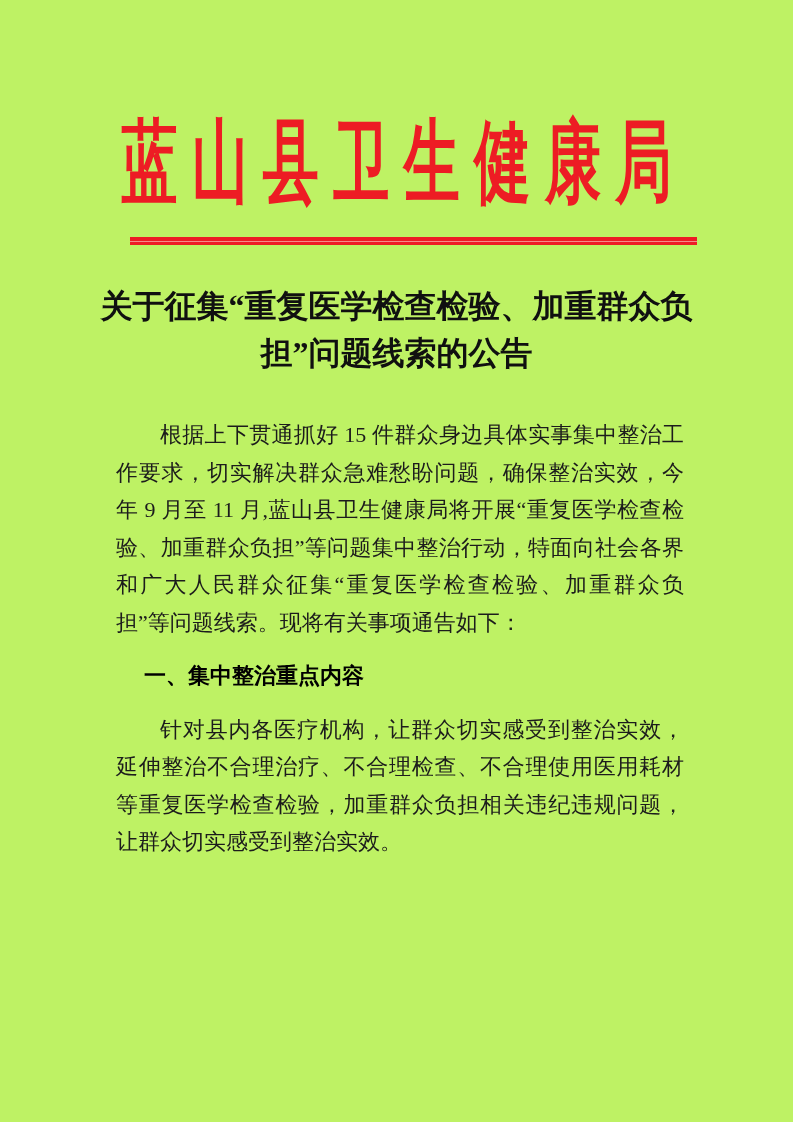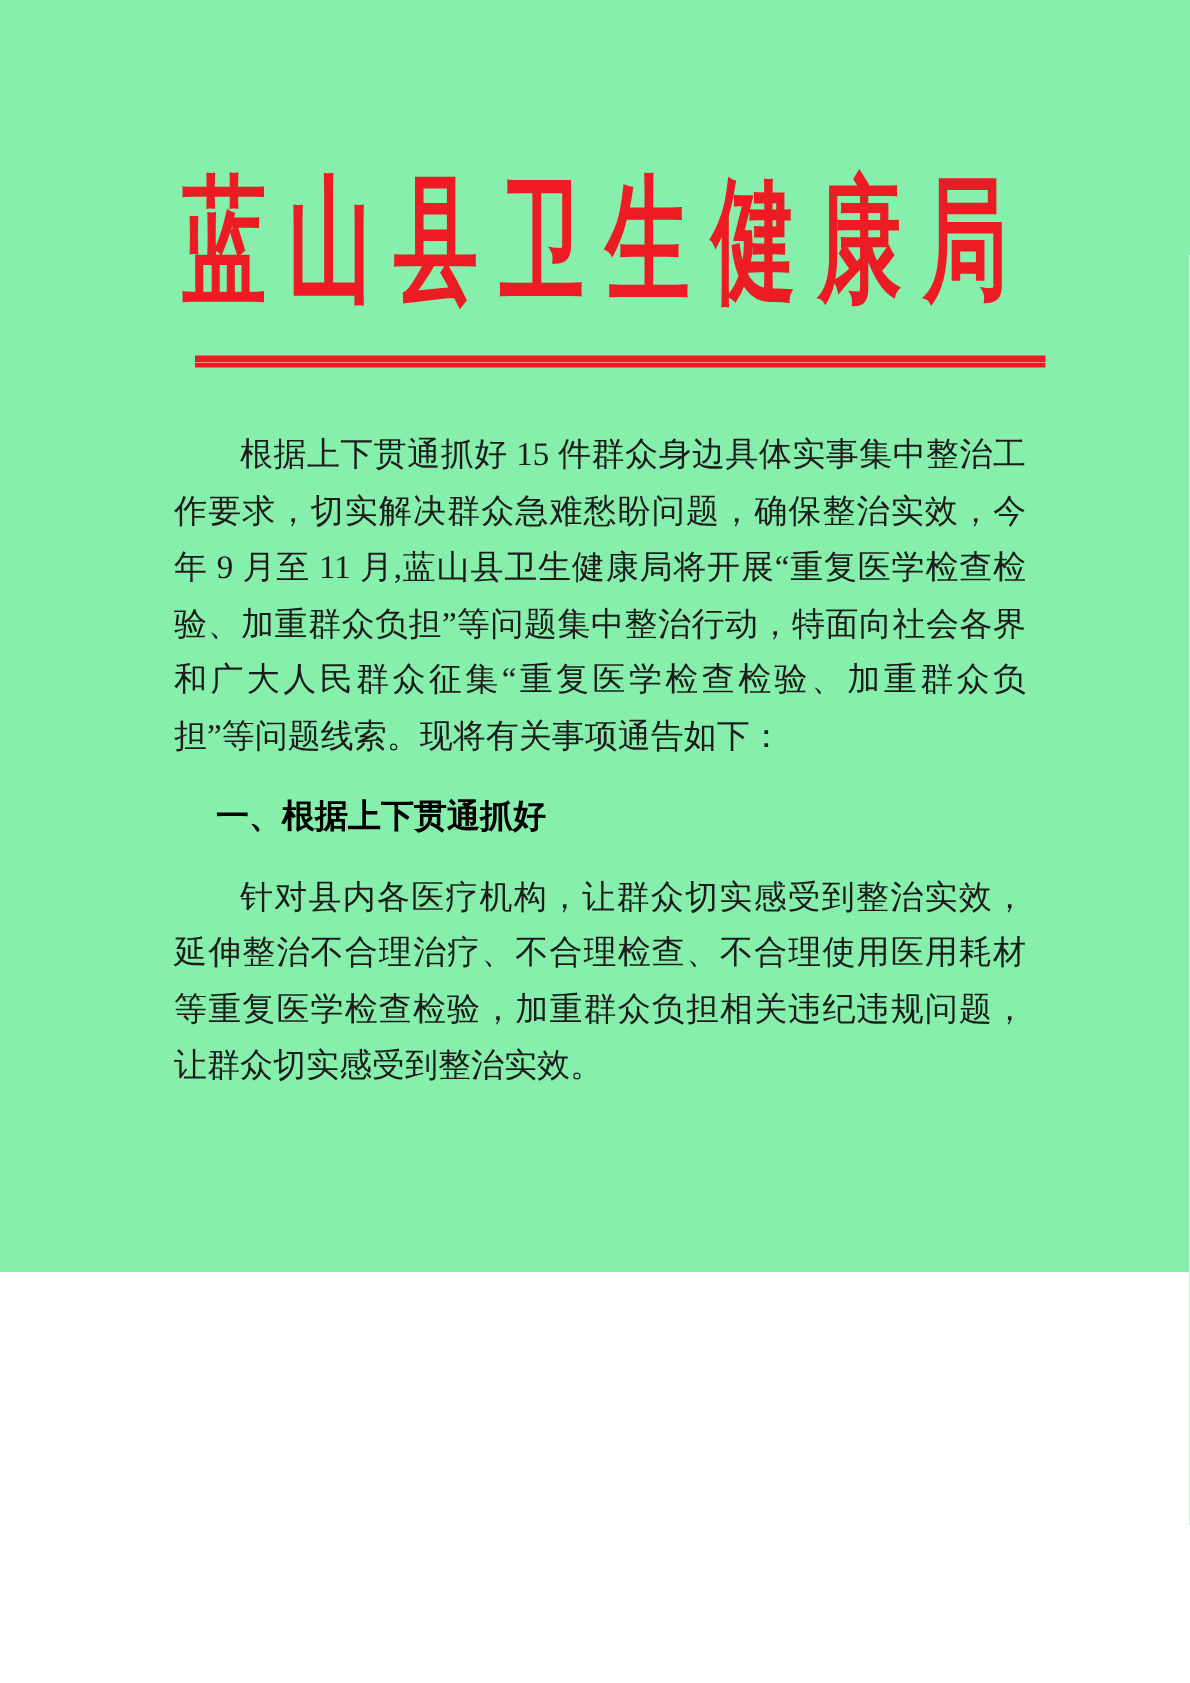--- a/index.html
+++ b/index.html
@@ -3,23 +3,23 @@
 <meta charset="utf-8">
 <style>
   html, body {
     margin: 0;
     padding: 0;
     background: #ffffff;
   }
   .page {
     position: relative;
     width: 793px;
-    height: 848px;
+    height: 1122px;
     margin: 0 auto;
-    background: #86efac;
+    background: #bef264;
     overflow: hidden;
     font-family: "Liberation Serif", serif;
   }
   
   .letterhead {
     width: 550px;
     margin: 132px auto 0;
     color: #ed1c24;
     font-weight: bold;
     font-size: 56px;
@@ -77,20 +77,21 @@
 </style>
 </head>
 <body>
 
 <div class="page">
 
   <div class="letterhead">蓝山县卫生健康局</div>
 
   <div class="letterhead-divider"></div>
 
+  <div class="doc-title">关于征集“重复医学检查检验、加重群众负担”问题线索的公告</div>
 
   <div class="content">
     <p class="body-para">根据上下贯通抓好 15 件群众身边具体实事集中整治工作要求，切实解决群众急难愁盼问题，确保整治实效，今年 9 月至 11 月,蓝山县卫生健康局将开展“重复医学检查检验、加重群众负担”等问题集中整治行动，特面向社会各界和广大人民群众征集“重复医学检查检验、加重群众负担”等问题线索。现将有关事项通告如下：</p>
-    <h3 class="section-heading">一、根据上下贯通抓好</h3>
+    <h3 class="section-heading">一、集中整治重点内容</h3>
     <p class="body-para">针对县内各医疗机构，让群众切实感受到整治实效，延伸整治不合理治疗、不合理检查、不合理使用医用耗材等重复医学检查检验，加重群众负担相关违纪违规问题，让群众切实感受到整治实效。</p>
   </div>
 
 </div>
 
 </body></html>

